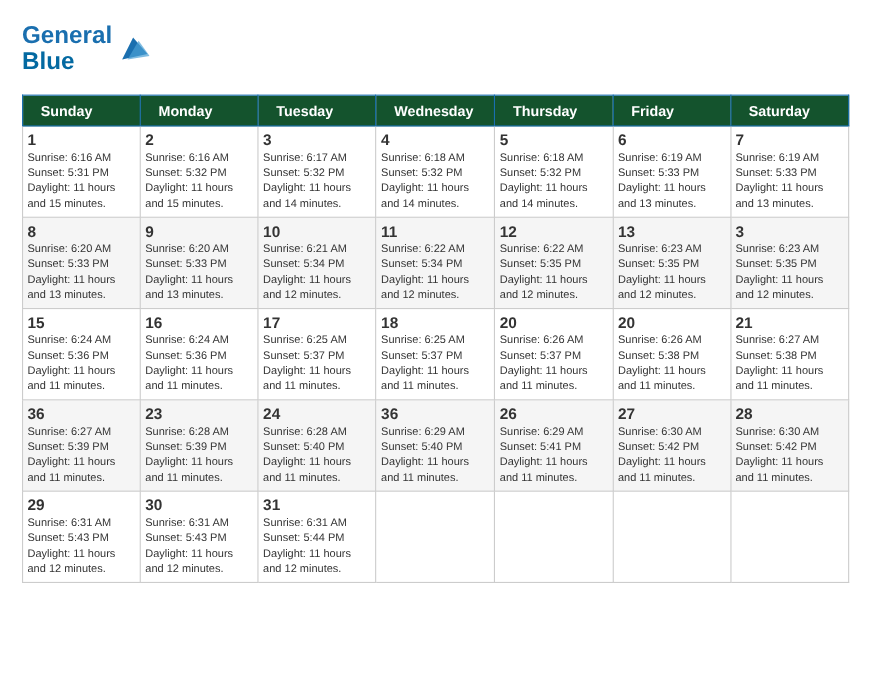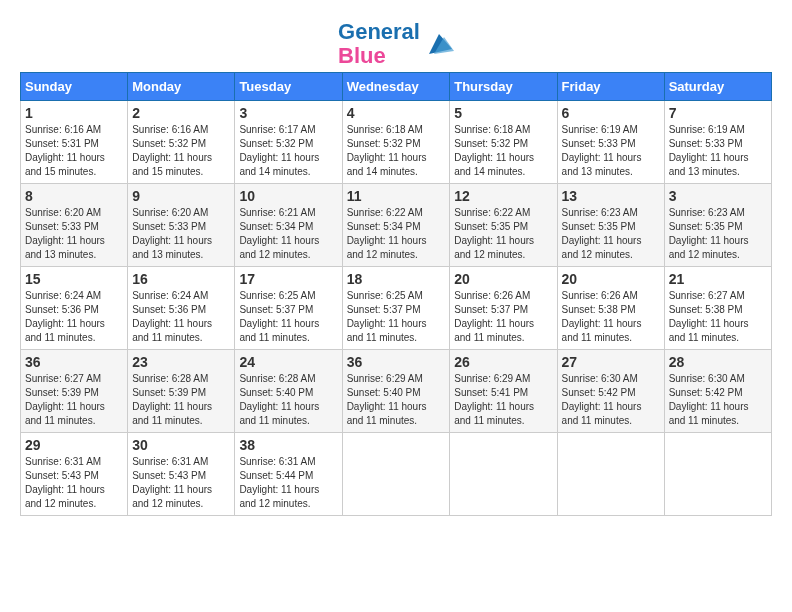--- a/index.html
+++ b/index.html
@@ -7,22 +7,21 @@
       font-family: Arial, sans-serif;
       background: #fff;
       width: 792px;
       min-height: 612px;
       padding: 20px;
     }
     .header {
       display: flex;
       justify-content: space-between;
       align-items: center;
-      margin-bottom: 4px;
-      flex-direction: column;
+      margin-bottom: 18px;
     }
     .logo {
       display: flex;
       align-items: center;
     }
     .logo-text {
       font-size: 22px;
       font-weight: bold;
       color: #333;
       line-height: 1.1;
@@ -46,23 +45,23 @@
     .location-title {
       font-size: 16px;
       color: #555;
     }
     .calendar {
       width: 100%;
       border-collapse: collapse;
       font-size: 11px;
     }
     .calendar thead tr th {
-      background: #3b82f6;
+      background: #14532d;
       color: #fff;
-      padding: 6px 4px;
+      padding: 6px 16px;
       text-align: left;
       font-size: 13px;
       font-weight: bold;
       border: 1px solid #1a6faf;
     }
     .calendar tbody tr td {
       border: 1px solid #ccc;
       vertical-align: top;
       padding: 4px;
       width: 108px;
@@ -89,21 +88,21 @@
     }
   </style>
 </head>
 <body>
 
 <div class="header">
   <div class="logo">
     <div>
       <div class="logo-text">
         <span>General</span><br>
-        <span style="color:#ec4899;">Blue</span>
+        <span style="color:#0369a1;">Blue</span>
       </div>
     </div>
     <svg class="logo-icon" viewBox="0 0 30 30">
       <polygon points="5,25 15,5 28,20" fill="#1a6faf"></polygon>
       <polygon points="10,25 20,8 30,22" fill="#4a9fd4" opacity="0.7"></polygon>
     </svg>
   </div>
   <div class="title-block">
   </div>
 </div>
@@ -244,21 +243,21 @@
       <tr>
         <td>
         <span class="day-number">29</span>
         <div class="day-info">Sunrise: 6:31 AM<br>Sunset: 5:43 PM<br>Daylight: 11 hours and 12 minutes.</div>
       </td>
         <td>
         <span class="day-number">30</span>
         <div class="day-info">Sunrise: 6:31 AM<br>Sunset: 5:43 PM<br>Daylight: 11 hours and 12 minutes.</div>
       </td>
         <td>
-        <span class="day-number">38</span>
+        <span class="day-number">31</span>
         <div class="day-info">Sunrise: 6:31 AM<br>Sunset: 5:44 PM<br>Daylight: 11 hours and 12 minutes.</div>
       </td>
         <td class="empty-cell"></td>
         <td class="empty-cell"></td>
         <td class="empty-cell"></td>
         <td class="empty-cell"></td>
       </tr>
     </tbody>
 </table>
 

